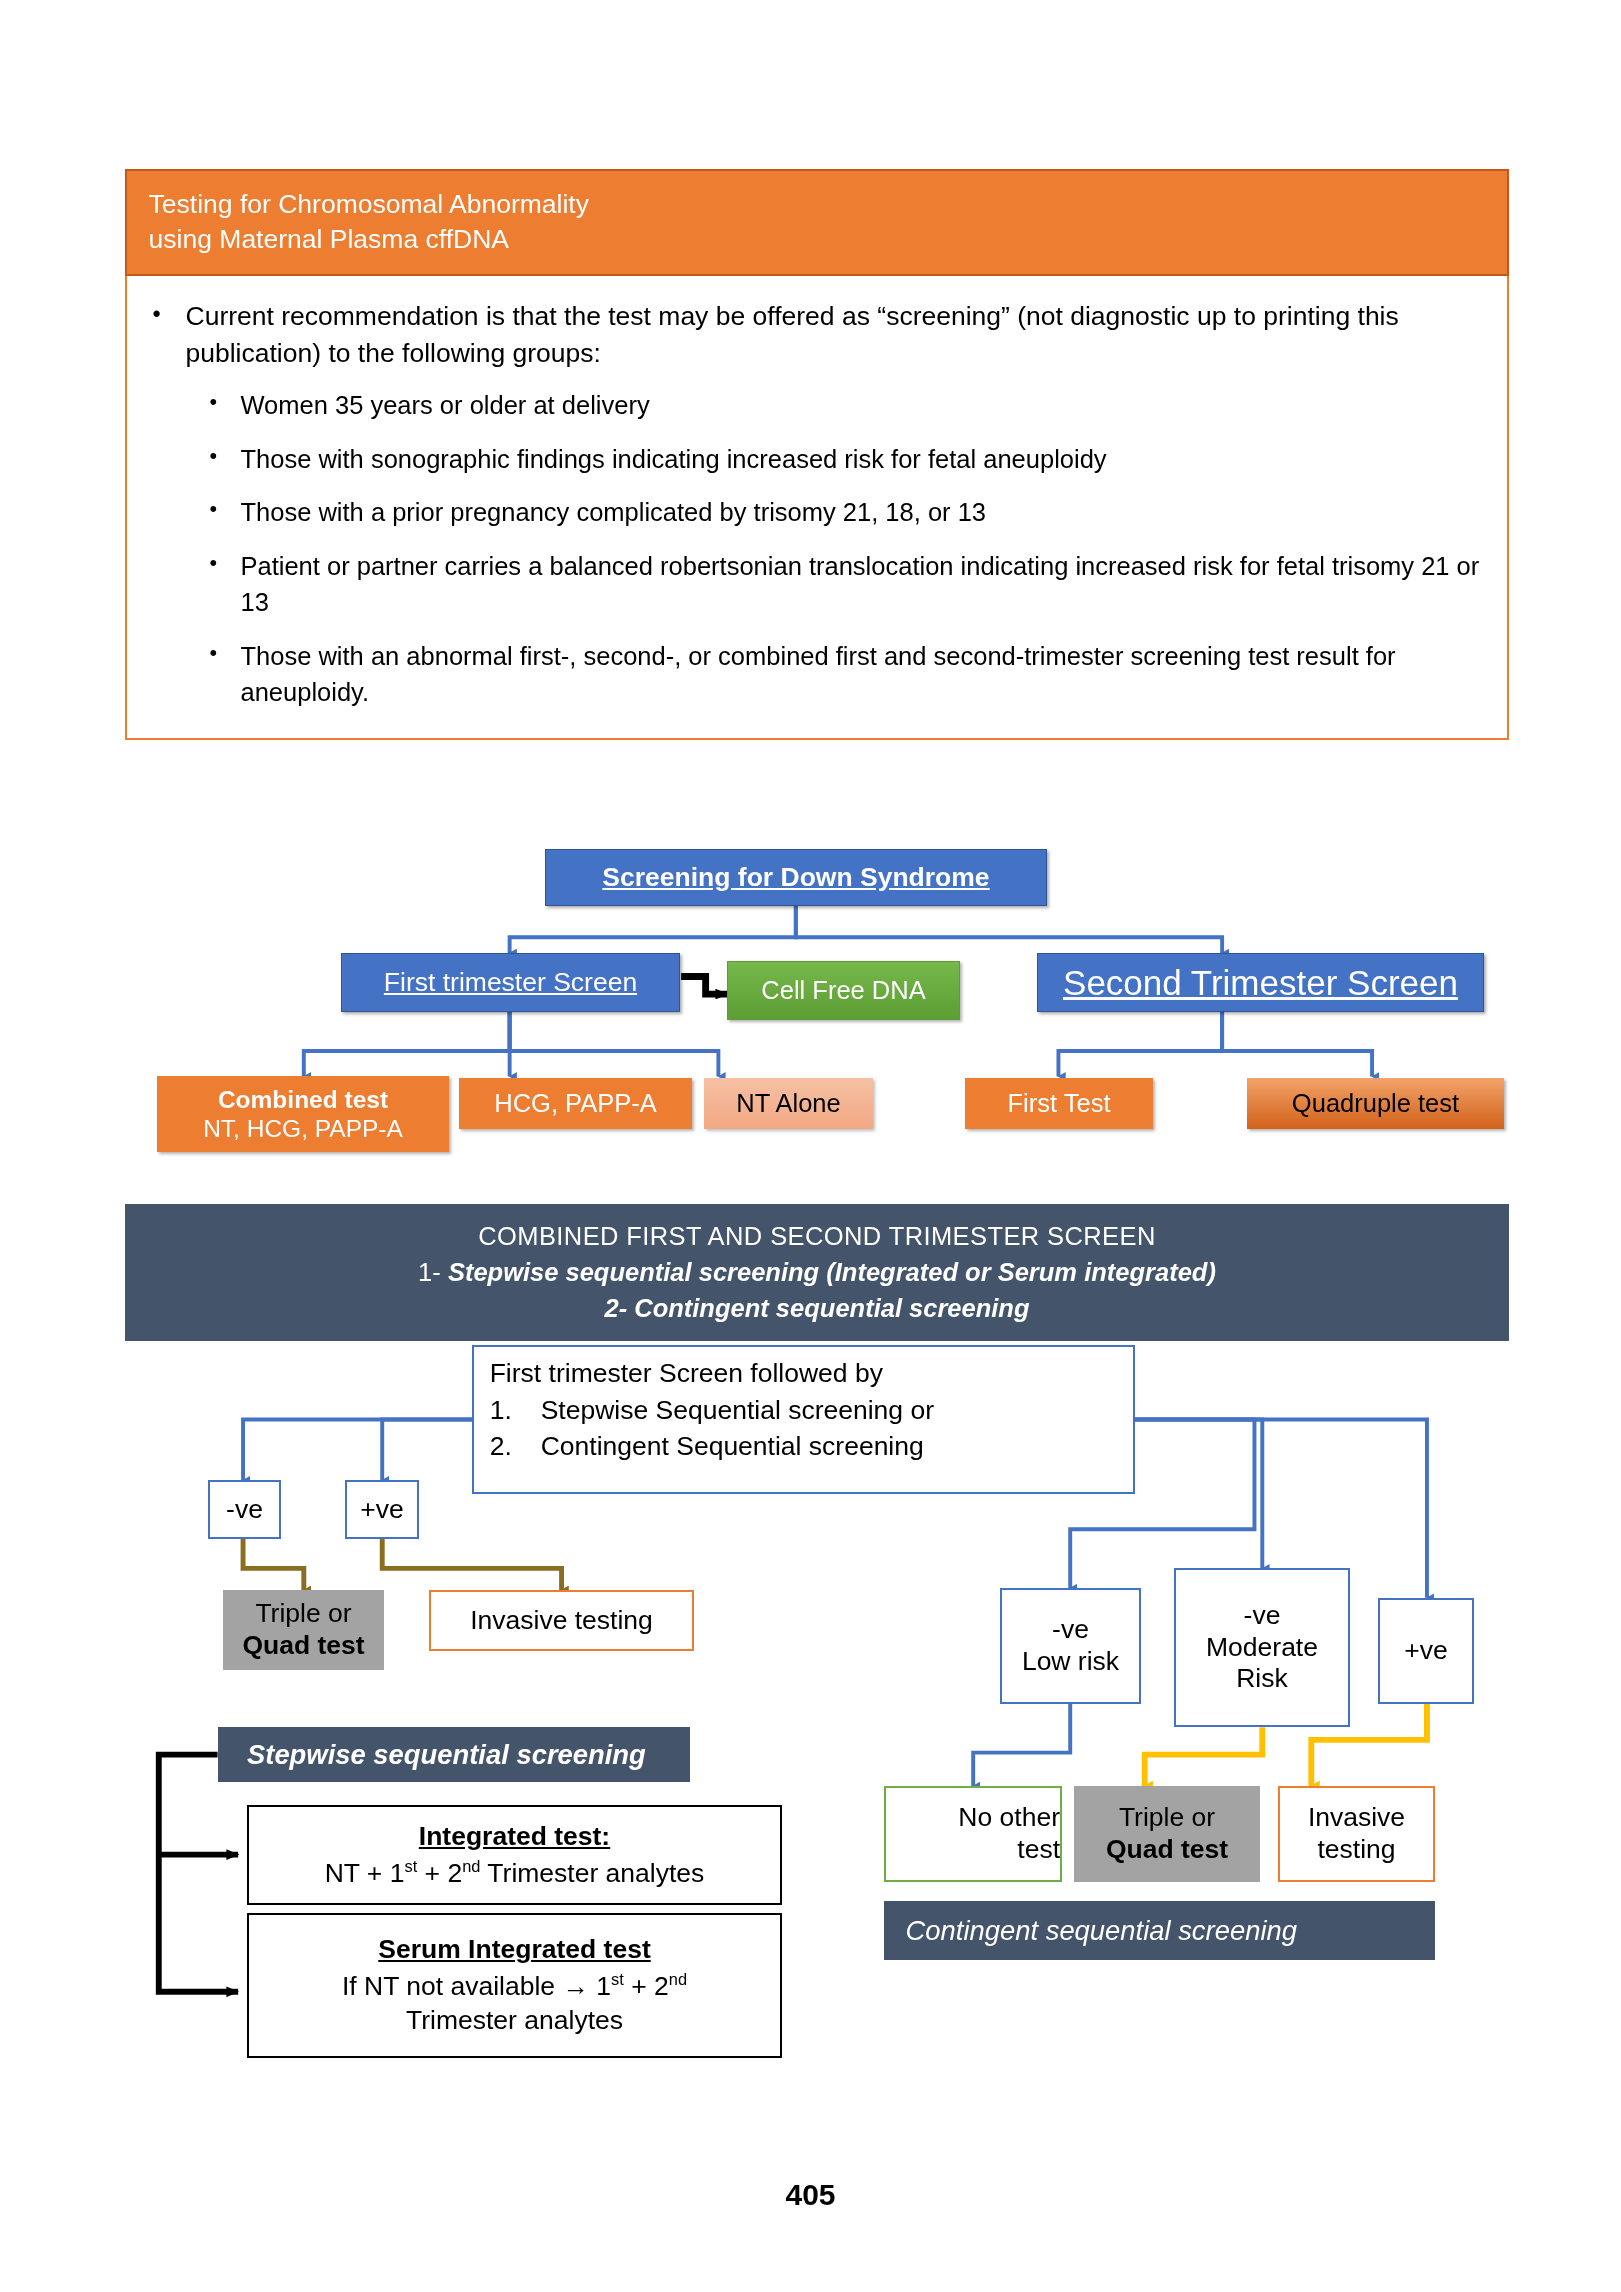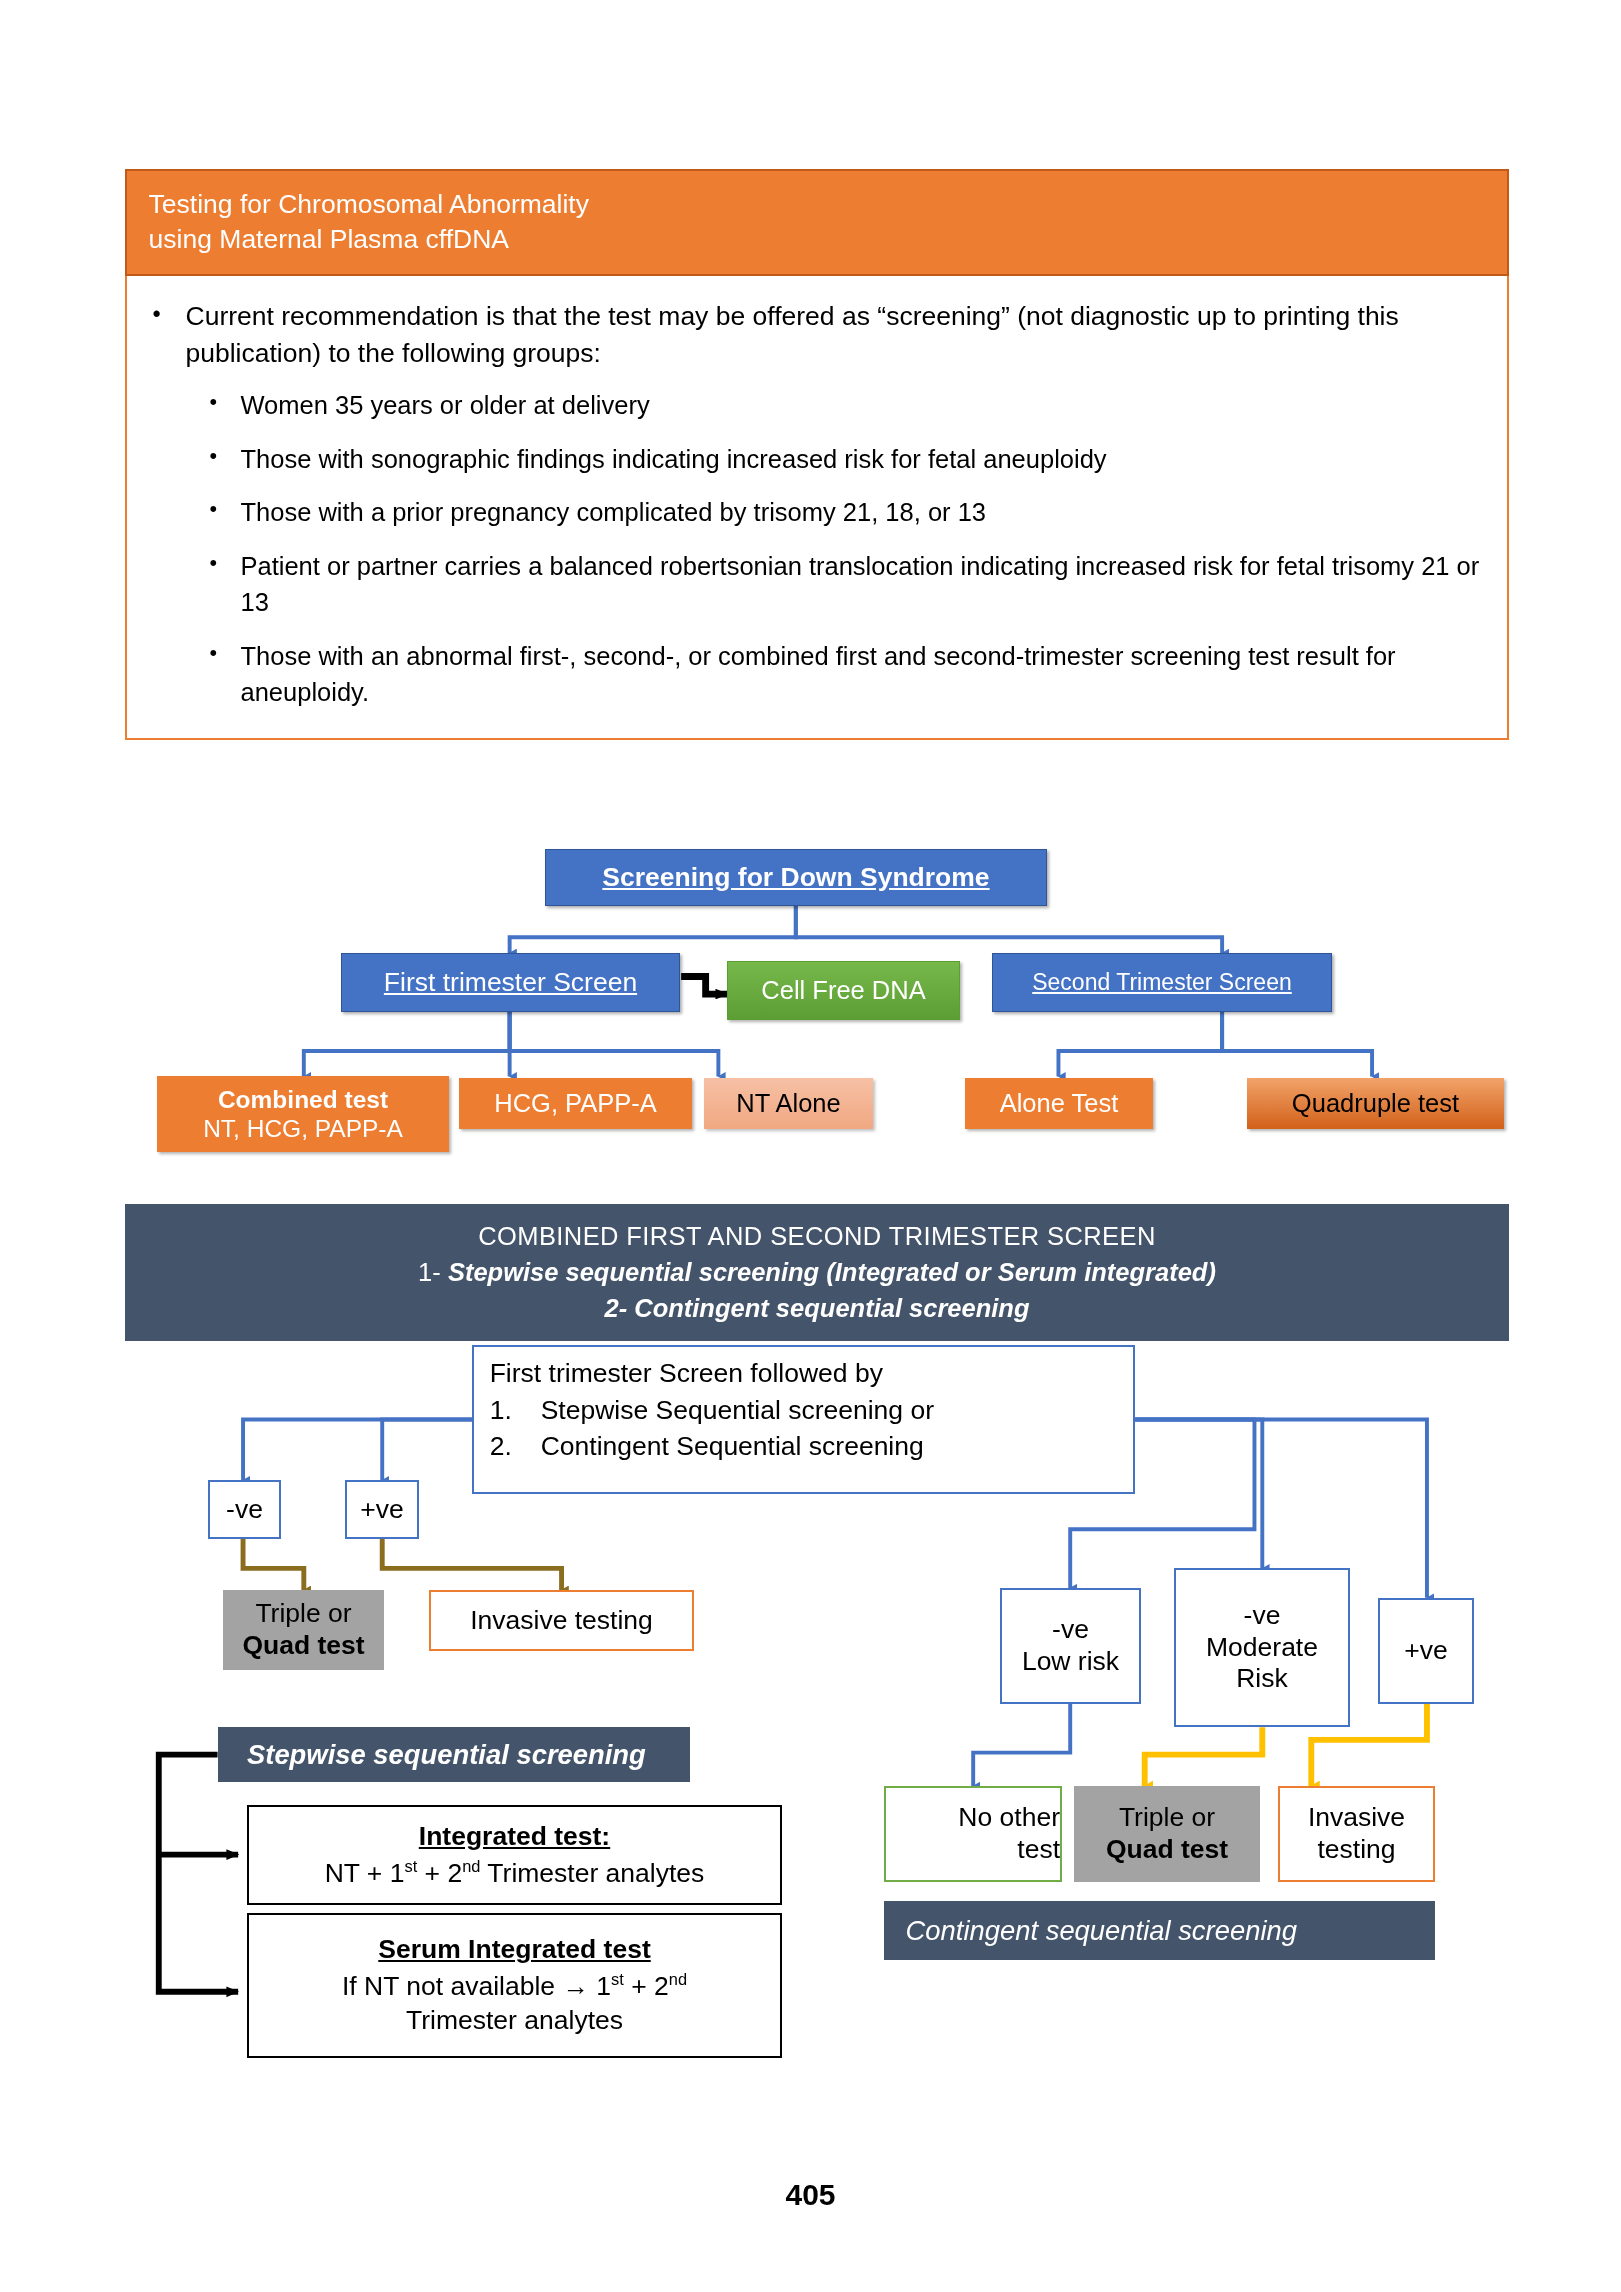--- a/index.html
+++ b/index.html
@@ -239,39 +239,39 @@
 </div>
 
 <div class="node blue-node" style="left:341px; top:953px; width:339px; height:59px; font-size:26.5px;">
   <span>First trimester Screen</span>
 </div>
 
 <div class="node green-node" style="left:727px; top:961px; width:233px; height:59px; font-size:25.5px;">
   <span>Cell Free DNA</span>
 </div>
 
-<div class="node blue-node" style="left:992px; top:953px; width:340px; height:59px; font-size:23px;">
+<div class="node blue-node" style="left:1037px; top:953px; width:447px; height:59px; font-size:35px;">
   <span>Second Trimester Screen</span>
 </div>
 
 <div class="node orange-node" style="left:157px; top:1076px; width:292px; height:76px; font-size:24.5px; justify-content:center;">
   <span style="font-weight:bold; ">Combined test</span>
   <span>NT, HCG, PAPP-A</span>
 </div>
 
 <div class="node orange-node" style="left:459px; top:1078px; width:233px; height:51px; font-size:25.5px;">
   <span>HCG, PAPP-A</span>
 </div>
 
 <div class="node salmon-node" style="left:704px; top:1078px; width:169px; height:51px; font-size:25.5px;">
   <span>NT Alone</span>
 </div>
 
 <div class="node orange-node" style="left:965px; top:1078px; width:188px; height:51px; font-size:25.5px;">
-  <span>Alone Test</span>
+  <span>First Test</span>
 </div>
 
 <div class="node orange-grad" style="left:1247px; top:1078px; width:257px; height:51px; font-size:25.5px;">
   <span>Quadruple test</span>
 </div>
 
 <div class="dark-band" style="position:absolute; left:125px; top:1204px; width:1384px; height:137px; padding:9.8px 0;">
   <div style="font-size:25.5px; letter-spacing:0.4px;">COMBINED FIRST  AND SECOND  TRIMESTER SCREEN</div>
   <div style="font-size:25.5px; margin-top:6.9px;">
     <span>1- </span><em style="font-weight:bold;">Stepwise sequential screening (Integrated or Serum integrated)</em>

